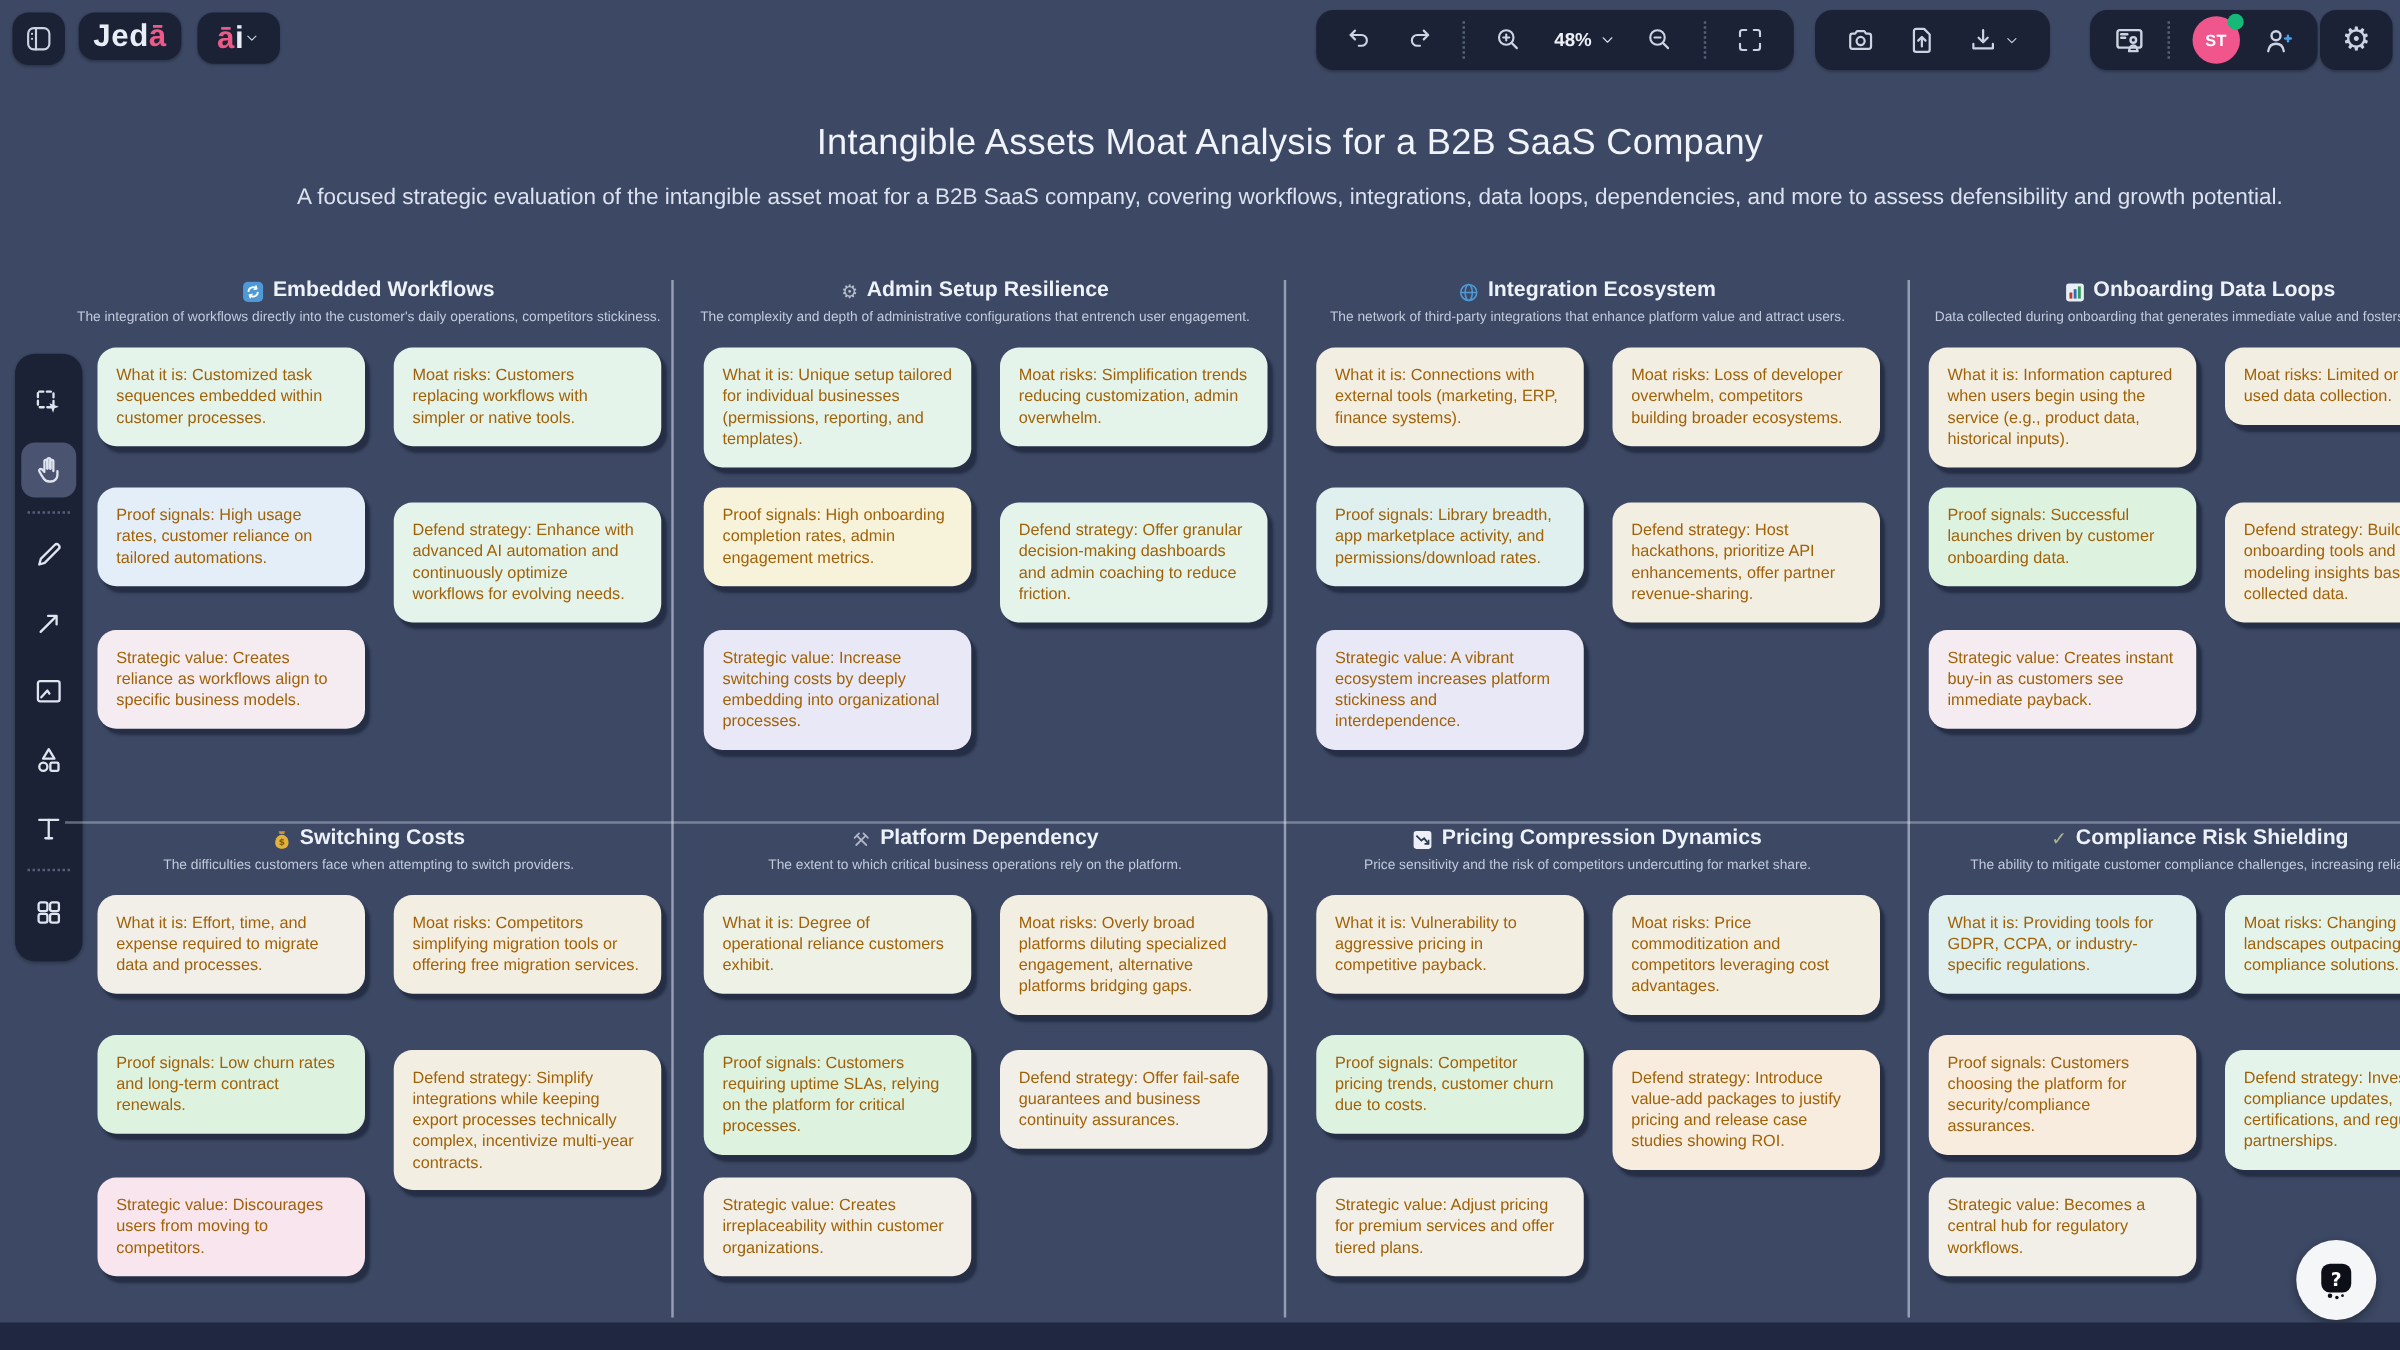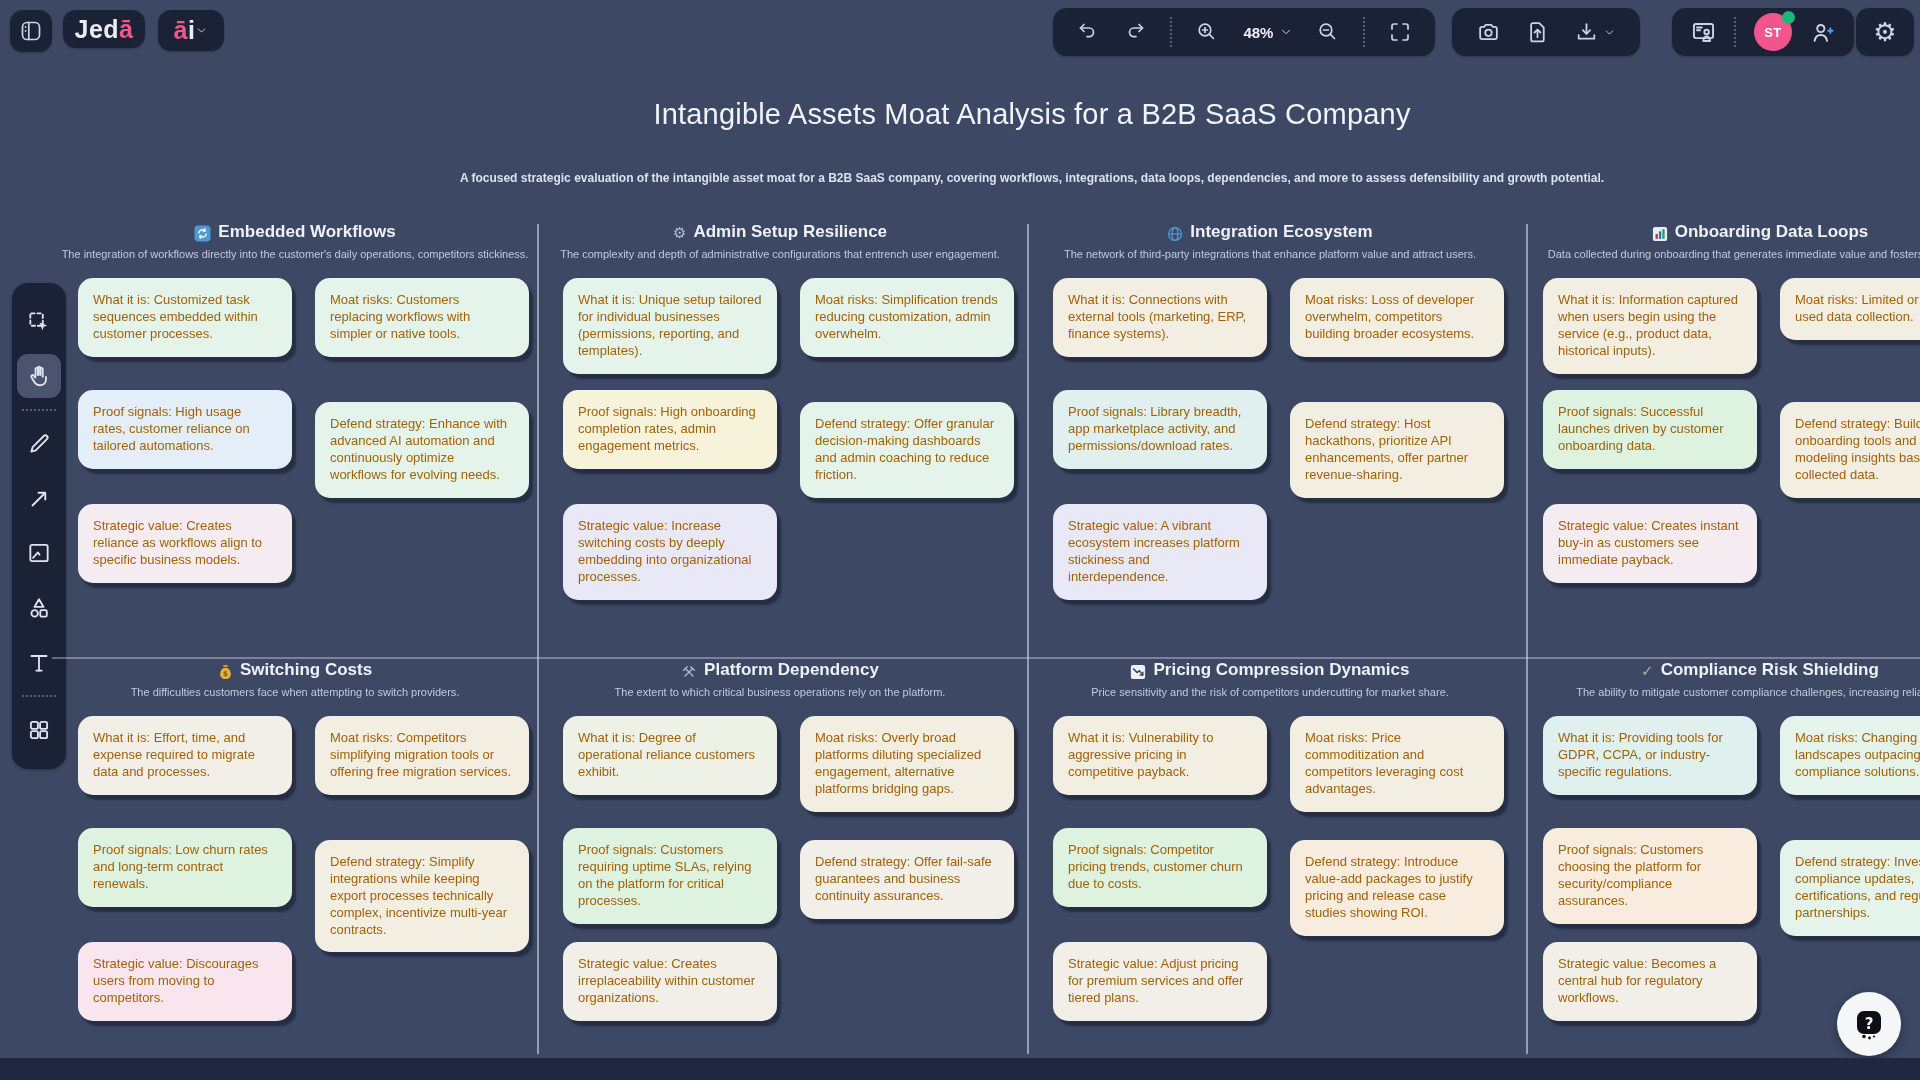--- a/index.html
+++ b/index.html
@@ -43,21 +43,21 @@
   .stool{width:44px;height:44px;border-radius:11px;display:flex;align-items:center;justify-content:center}
   .stool.active{background:#4a5370}
   .sdiv{width:34px;height:0;border-top:2px dotted #555f7a}
   
   .board-title{
     position:absolute;left:162px;top:98px;width:1740px;text-align:center;
     color:#f0f4fa;font-size:29px;font-weight:500;letter-spacing:.2px;
   }
   .board-subtitle{
     position:absolute;left:162px;top:147px;width:1740px;text-align:center;
-    color:#dbe1ee;font-size:12px;font-weight:700;margin-top:24px;
+    color:#dbe1ee;font-size:18px;font-weight:400;
   }
   
   .section{position:absolute;width:470px}
   .sec-head{
     width:100%;text-align:center;color:#edf1f8;font-size:17px;font-weight:600;
     white-space:nowrap;display:flex;align-items:flex-end;justify-content:center;gap:7px;
   }
   .sec-sub{
     position:absolute;left:50%;transform:translateX(-50%);top:26px;
     color:#c2cadc;font-size:11px;white-space:nowrap;text-align:center;

